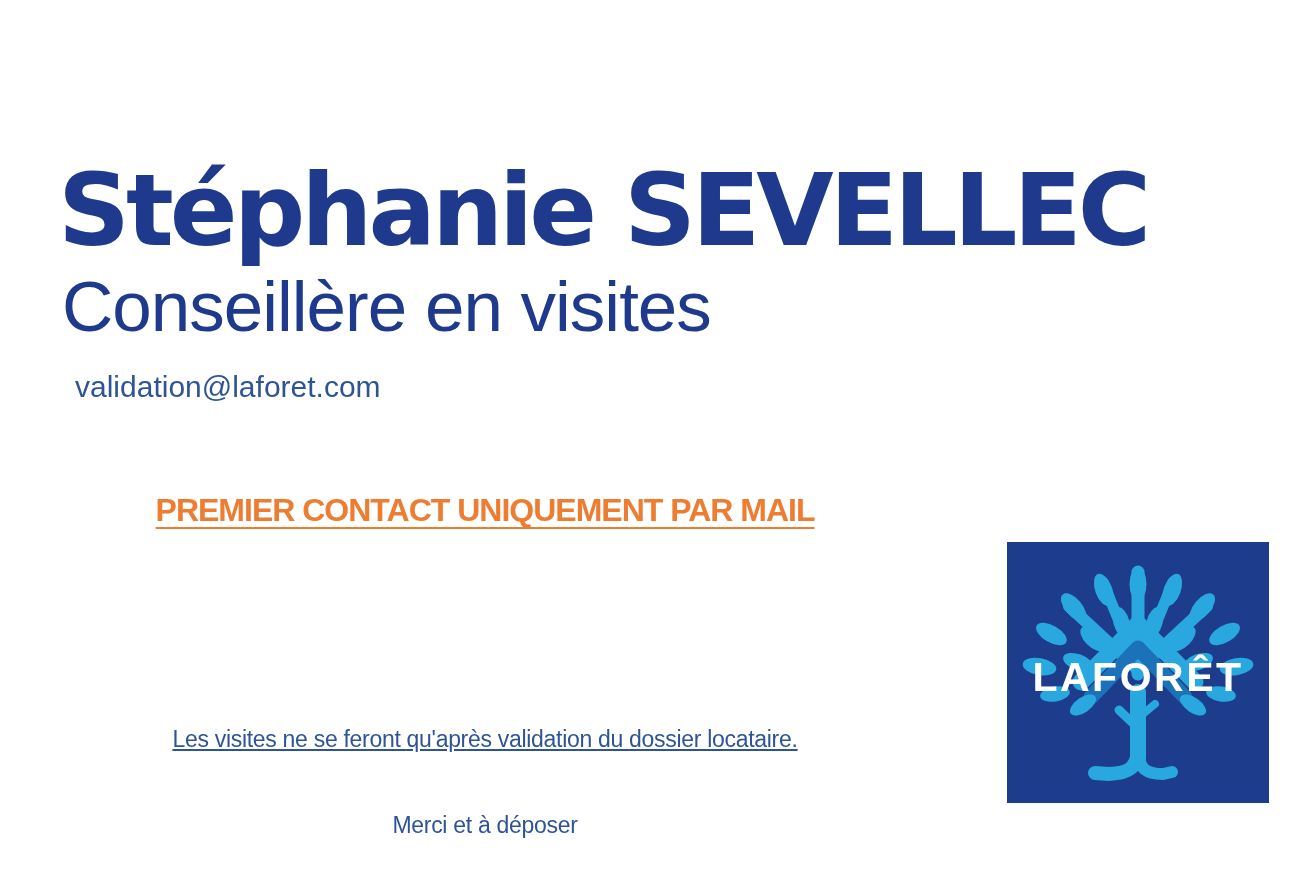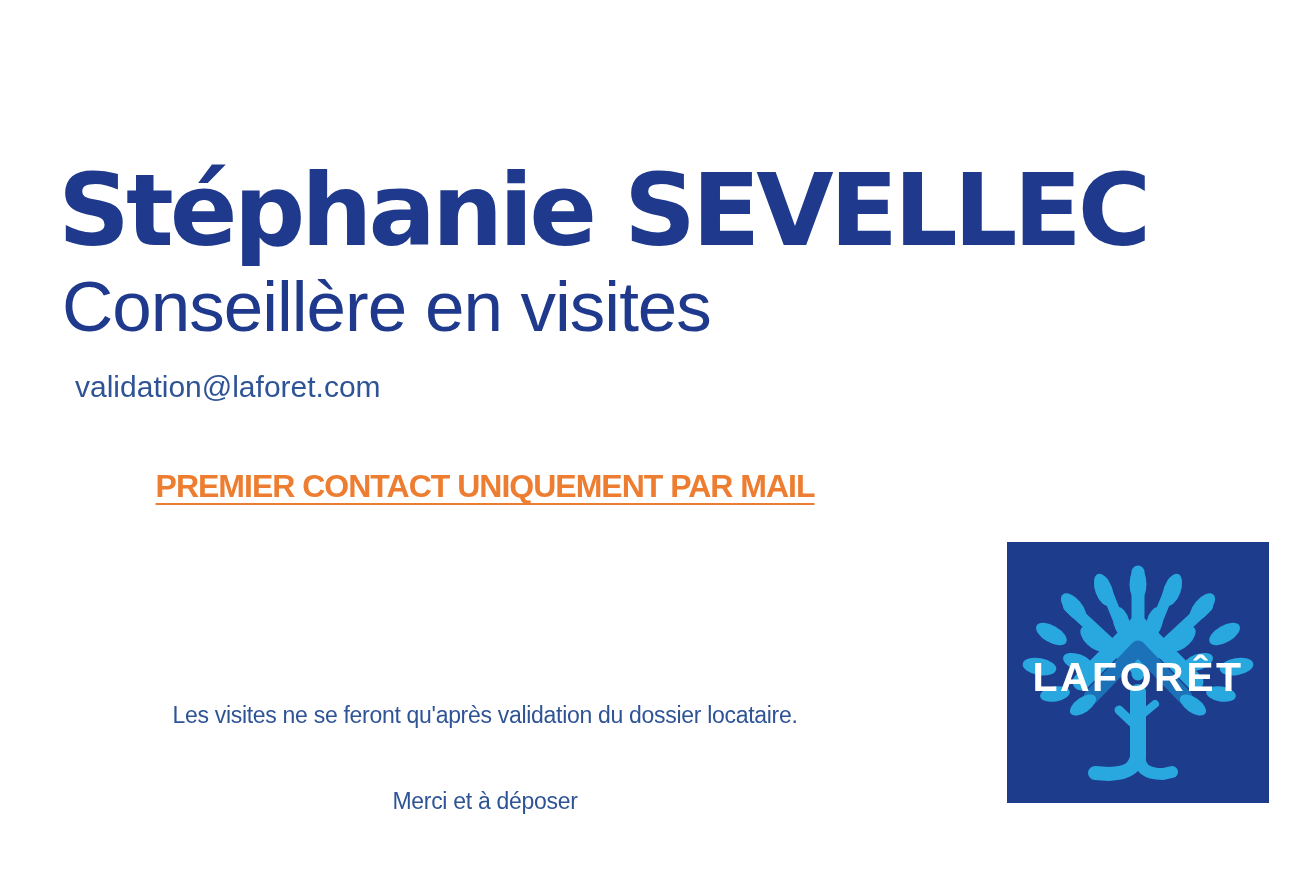--- a/index.html
+++ b/index.html
@@ -42,41 +42,41 @@
   .email{
     position:absolute;left:75px;top:370px;
     font-size:30px;
     color:var(--body);
     white-space:nowrap;
   }
   .center-col{
     position:absolute;left:0;top:0;width:970px;height:887px;
     pointer-events:none;
   }
-  .center-col > *{pointer-events:auto;}
+  .center-col > *{pointer-events:auto;margin-top:24px;}
   .orange-heading{
     position:absolute;left:0;top:468px;width:100%;
     text-align:center;
     font-size:32px;font-weight:bold;
     letter-spacing:-1px;
     color:var(--accent-orange);
     text-decoration:underline;
     text-decoration-thickness:2px;
     text-underline-offset:6px;
   }
   .para{
     position:absolute;left:0;width:100%;
     text-align:center;
     font-size:23px;line-height:30px;
     letter-spacing:-0.3px;
     color:var(--body);
     white-space:pre-line;
   }
   .para1{top:581px;}
-  .para2{top:700px;}
+  .para2{top:700px;text-decoration:underline;}
   .para3{top:786px;}
   .logo{
     position:absolute;left:1007px;top:542px;
     width:262px;height:261px;
     background:var(--logo-bg);
   }
   .logo svg{display:block;width:100%;height:100%;}
   .tree-stroke{stroke:var(--tree);fill:none;stroke-linecap:round;stroke-linejoin:round;}
   .tree-accent-stroke{stroke:var(--tree-accent);fill:none;stroke-linecap:round;stroke-linejoin:round;}
   .leaf{fill:var(--tree);}

